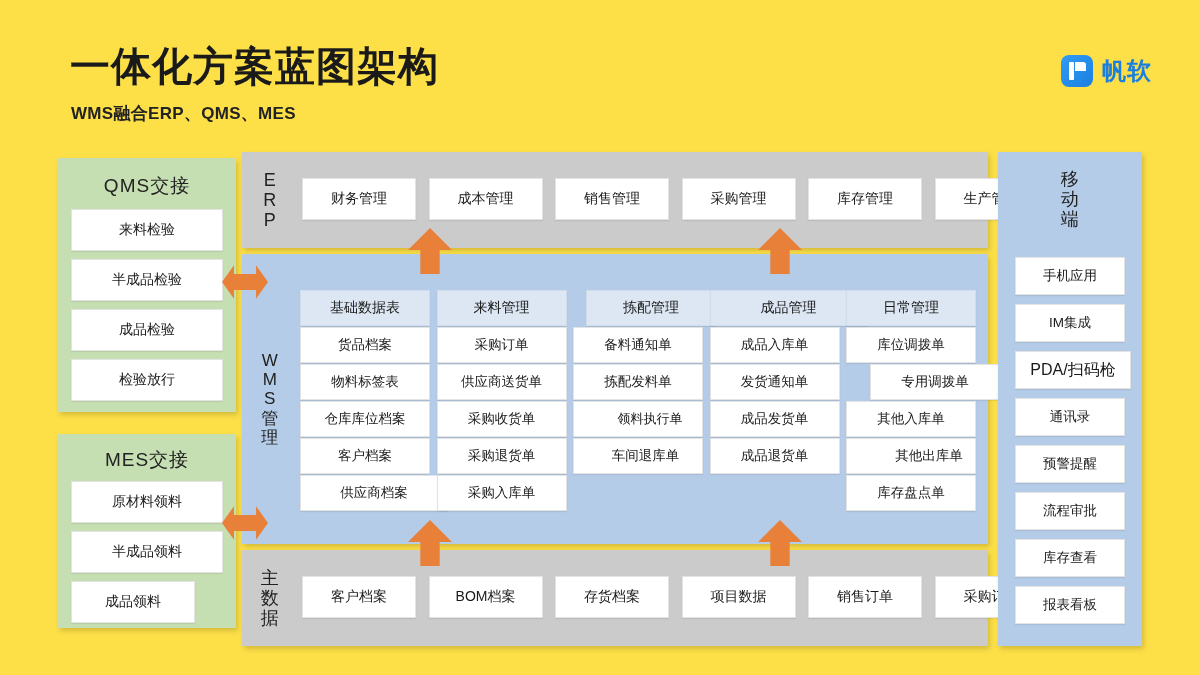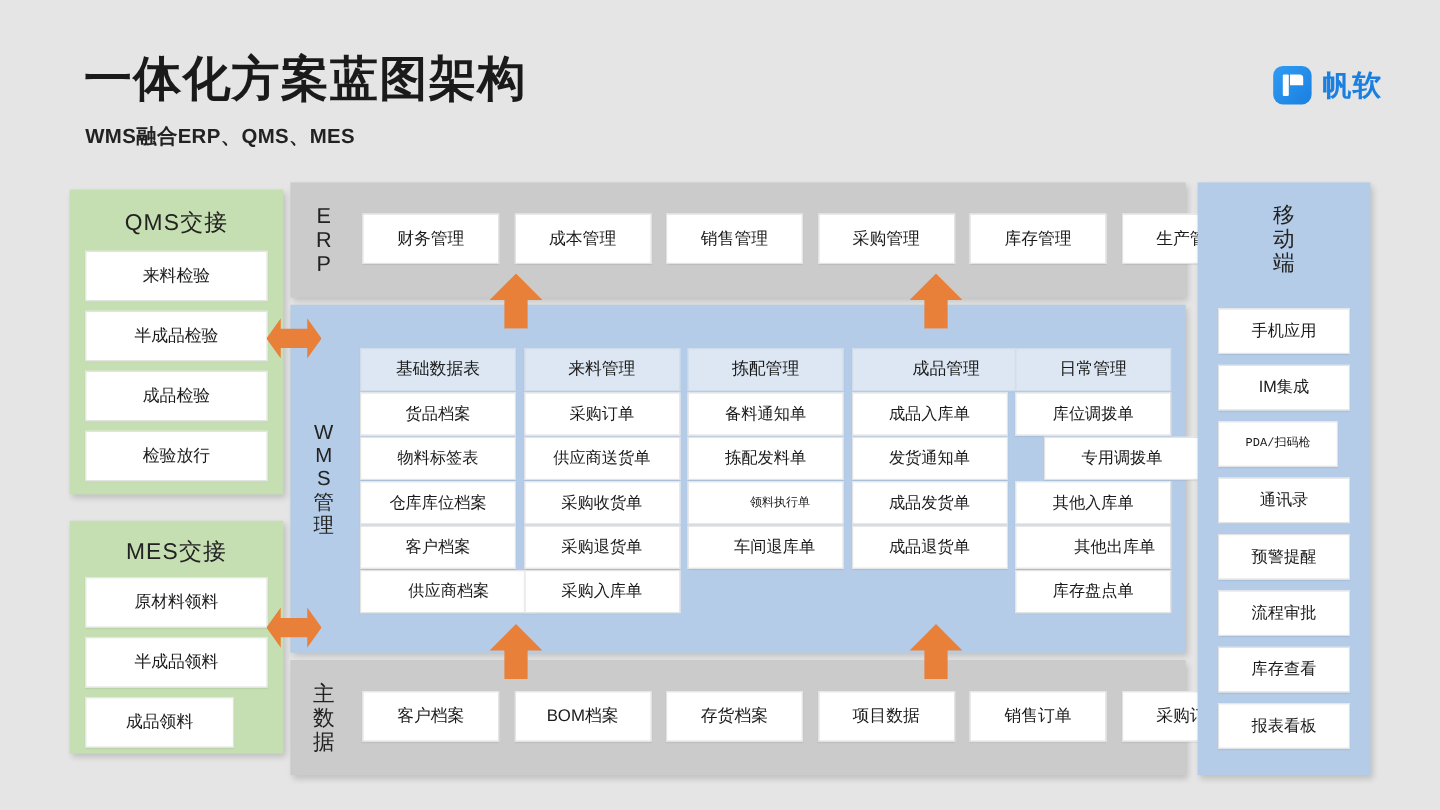--- a/index.html
+++ b/index.html
@@ -2,21 +2,21 @@
 <html><head>
 <meta charset="utf-8">
 <style>
   * { box-sizing: border-box; margin: 0; padding: 0; }
   html, body {
     width: 1200px; height: 675px;
     background: #fdfdfd;
     font-family: "Liberation Sans", "DejaVu Sans", sans-serif;
     overflow: hidden;
   }
-  #root { position: relative; width: 1200px; height: 675px; background: #e5e5e5; }
+  #root { position: relative; width: 1200px; height: 675px; background: #fde047; }
 
   
   .page-title {
     position: absolute; left: 70px; top: 44px;
     font-size: 40px; font-weight: bold; color: #1a1a1a;
     letter-spacing: 1px; line-height: 1.1;
   }
   .page-subtitle {
     position: absolute; left: 71px; top: 102px;
     font-size: 17px; font-weight: bold; color: #222;
@@ -141,24 +141,24 @@
       <div class="chip" style="position: absolute; left: 58px; top: 110px; width: 130px; height: 36px; font-size: 13.5px;">物料标签表</div>
       <div class="chip" style="position: absolute; left: 58px; top: 147px; width: 130px; height: 36px; font-size: 13.5px;">仓库库位档案</div>
       <div class="chip" style="position: absolute; left: 58px; top: 184px; width: 130px; height: 36px; font-size: 13.5px;">客户档案</div>
       <div class="chip" style="position: absolute; left: 58px; top: 221px; width: 148px; height: 36px; font-size: 13.5px;">供应商档案</div>
       <div class="chip head" style="position: absolute; left: 194.5px; top: 36px; width: 130px; height: 36px; font-size: 14px;">来料管理</div>
       <div class="chip" style="position: absolute; left: 194.5px; top: 73px; width: 130px; height: 36px; font-size: 13.5px;">采购订单</div>
       <div class="chip" style="position: absolute; left: 194.5px; top: 110px; width: 130px; height: 36px; font-size: 13.5px;">供应商送货单</div>
       <div class="chip" style="position: absolute; left: 194.5px; top: 147px; width: 130px; height: 36px; font-size: 13.5px;">采购收货单</div>
       <div class="chip" style="position: absolute; left: 194.5px; top: 184px; width: 130px; height: 36px; font-size: 13.5px;">采购退货单</div>
       <div class="chip" style="position: absolute; left: 194.5px; top: 221px; width: 130px; height: 36px; font-size: 13.5px;">采购入库单</div>
-      <div class="chip head" style="position: absolute; left: 331px; top: 36px; width: 130px; height: 36px; font-size: 14px;">拣配管理</div>
+      <div class="chip head" style="position: absolute; left: 344px; top: 36px; width: 130px; height: 36px; font-size: 14px;">拣配管理</div>
       <div class="chip" style="position: absolute; left: 331px; top: 73px; width: 130px; height: 36px; font-size: 13.5px;">备料通知单</div>
       <div class="chip" style="position: absolute; left: 331px; top: 110px; width: 130px; height: 36px; font-size: 13.5px;">拣配发料单</div>
-      <div class="chip" style="position: absolute; left: 331px; top: 147px; width: 130px; height: 36px; font-size: 10px; padding-left: 24px;">领料执行单</div>
+      <div class="chip" style="position: absolute; left: 331px; top: 147px; width: 130px; height: 36px; font-size: 13px; padding-left: 24px;">领料执行单</div>
       <div class="chip" style="position: absolute; left: 331px; top: 184px; width: 130px; height: 36px; font-size: 13.5px; padding-left: 15px;">车间退库单</div>
       <div class="chip head" style="position: absolute; left: 467.5px; top: 36px; width: 158px; height: 36px; font-size: 14px;">成品管理</div>
       <div class="chip" style="position: absolute; left: 467.5px; top: 73px; width: 130px; height: 36px; font-size: 13.5px;">成品入库单</div>
       <div class="chip" style="position: absolute; left: 467.5px; top: 110px; width: 130px; height: 36px; font-size: 13.5px;">发货通知单</div>
       <div class="chip" style="position: absolute; left: 467.5px; top: 147px; width: 130px; height: 36px; font-size: 13.5px;">成品发货单</div>
       <div class="chip" style="position: absolute; left: 467.5px; top: 184px; width: 130px; height: 36px; font-size: 13.5px;">成品退货单</div>
       <div class="chip head" style="position: absolute; left: 604px; top: 36px; width: 130px; height: 36px; font-size: 14px;">日常管理</div>
       <div class="chip" style="position: absolute; left: 604px; top: 73px; width: 130px; height: 36px; font-size: 13.5px;">库位调拨单</div>
       <div class="chip" style="position: absolute; left: 604px; top: 110px; width: 130px; height: 36px; font-size: 13.5px; margin-left: 24px;">专用调拨单</div>
       <div class="chip" style="position: absolute; left: 604px; top: 147px; width: 130px; height: 36px; font-size: 13.5px;">其他入库单</div>
@@ -181,21 +181,21 @@
     </div>
 
   <div class="panel blue-panel" id="mobile-panel" style="left:998px; top:152px; width:144px; height:494px;">
     <div class="vlabel" id="mobile-label" style="left:0; top:8px; width:144px; height:78px; font-size:18px;">
         <span>移</span>
         <span>动</span>
         <span>端</span>
       </div>
   <div class="chip" style="position: absolute; left: 17px; top: 105px; width: 110px; height: 38px; font-size: 13.5px;">手机应用</div>
       <div class="chip" style="position: absolute; left: 17px; top: 152px; width: 110px; height: 38px; font-size: 13.5px;">IM集成</div>
-      <div class="chip" style="position: absolute; left: 17px; top: 199px; width: 100px; height: 38px; font-size: 10px; font-family: Liberation Mono, monospace;">PDA/扫码枪</div>
+      <div class="chip" style="position: absolute; left: 17px; top: 199px; width: 116px; height: 38px; font-size: 16px;">PDA/扫码枪</div>
       <div class="chip" style="position: absolute; left: 17px; top: 246px; width: 110px; height: 38px; font-size: 13.5px;">通讯录</div>
       <div class="chip" style="position: absolute; left: 17px; top: 293px; width: 110px; height: 38px; font-size: 13.5px;">预警提醒</div>
       <div class="chip" style="position: absolute; left: 17px; top: 340px; width: 110px; height: 38px; font-size: 13.5px;">流程审批</div>
       <div class="chip" style="position: absolute; left: 17px; top: 387px; width: 110px; height: 38px; font-size: 13.5px;">库存查看</div>
       <div class="chip" style="position: absolute; left: 17px; top: 434px; width: 110px; height: 38px; font-size: 13.5px; text-align: right;">报表看板</div>
     </div>
 
   <div class="arrow-up" style="left:408px; top:228px;"></div>
   <div class="arrow-up" style="left:758px; top:228px;"></div>
   <div class="arrow-up" style="left:408px; top:520px;"></div>

